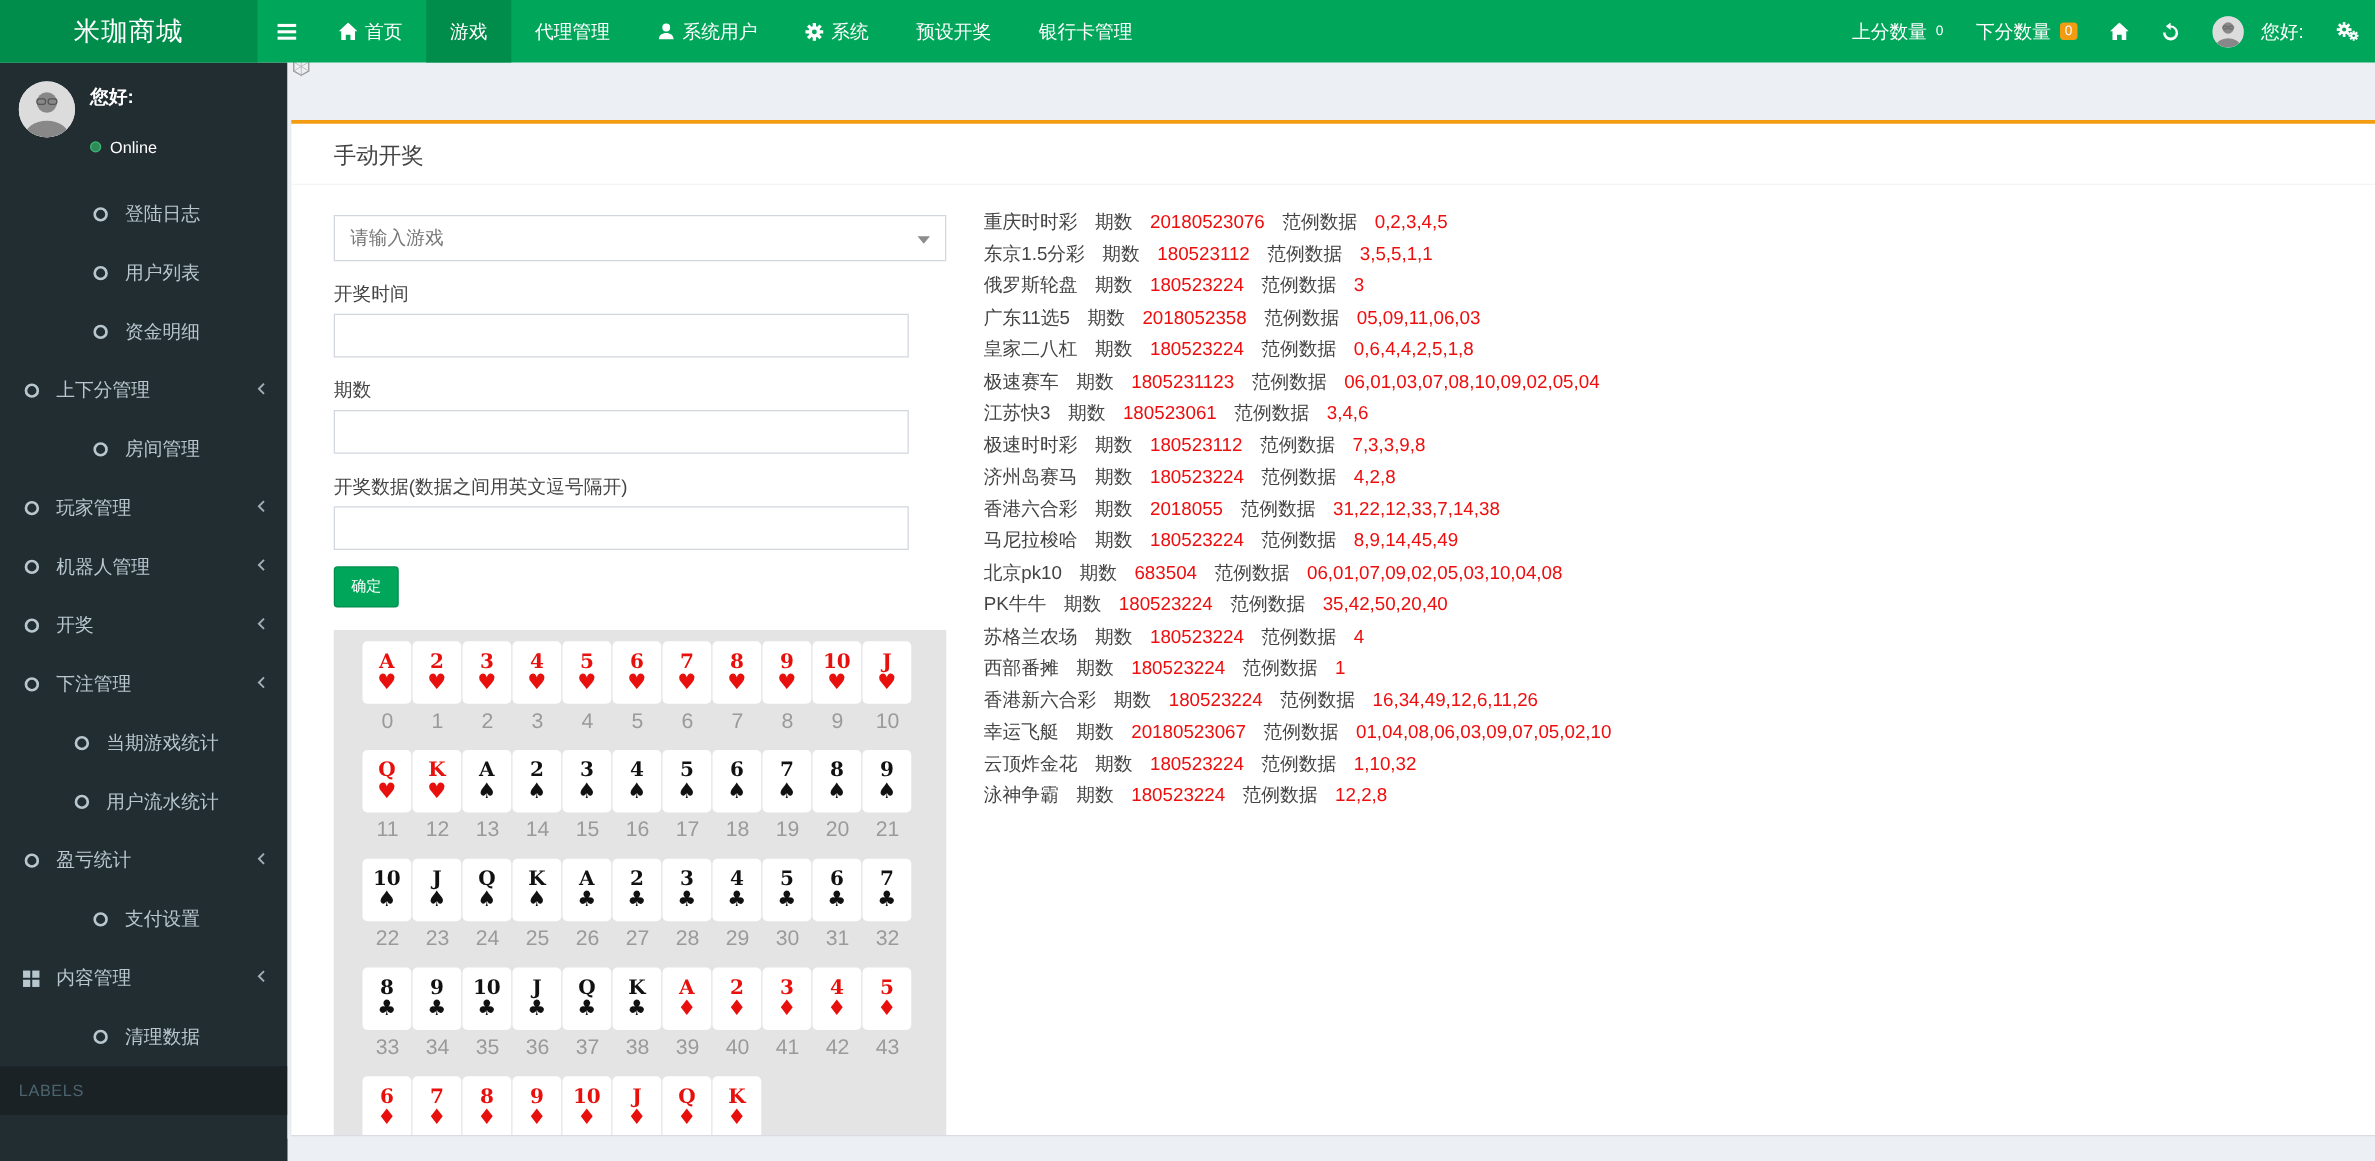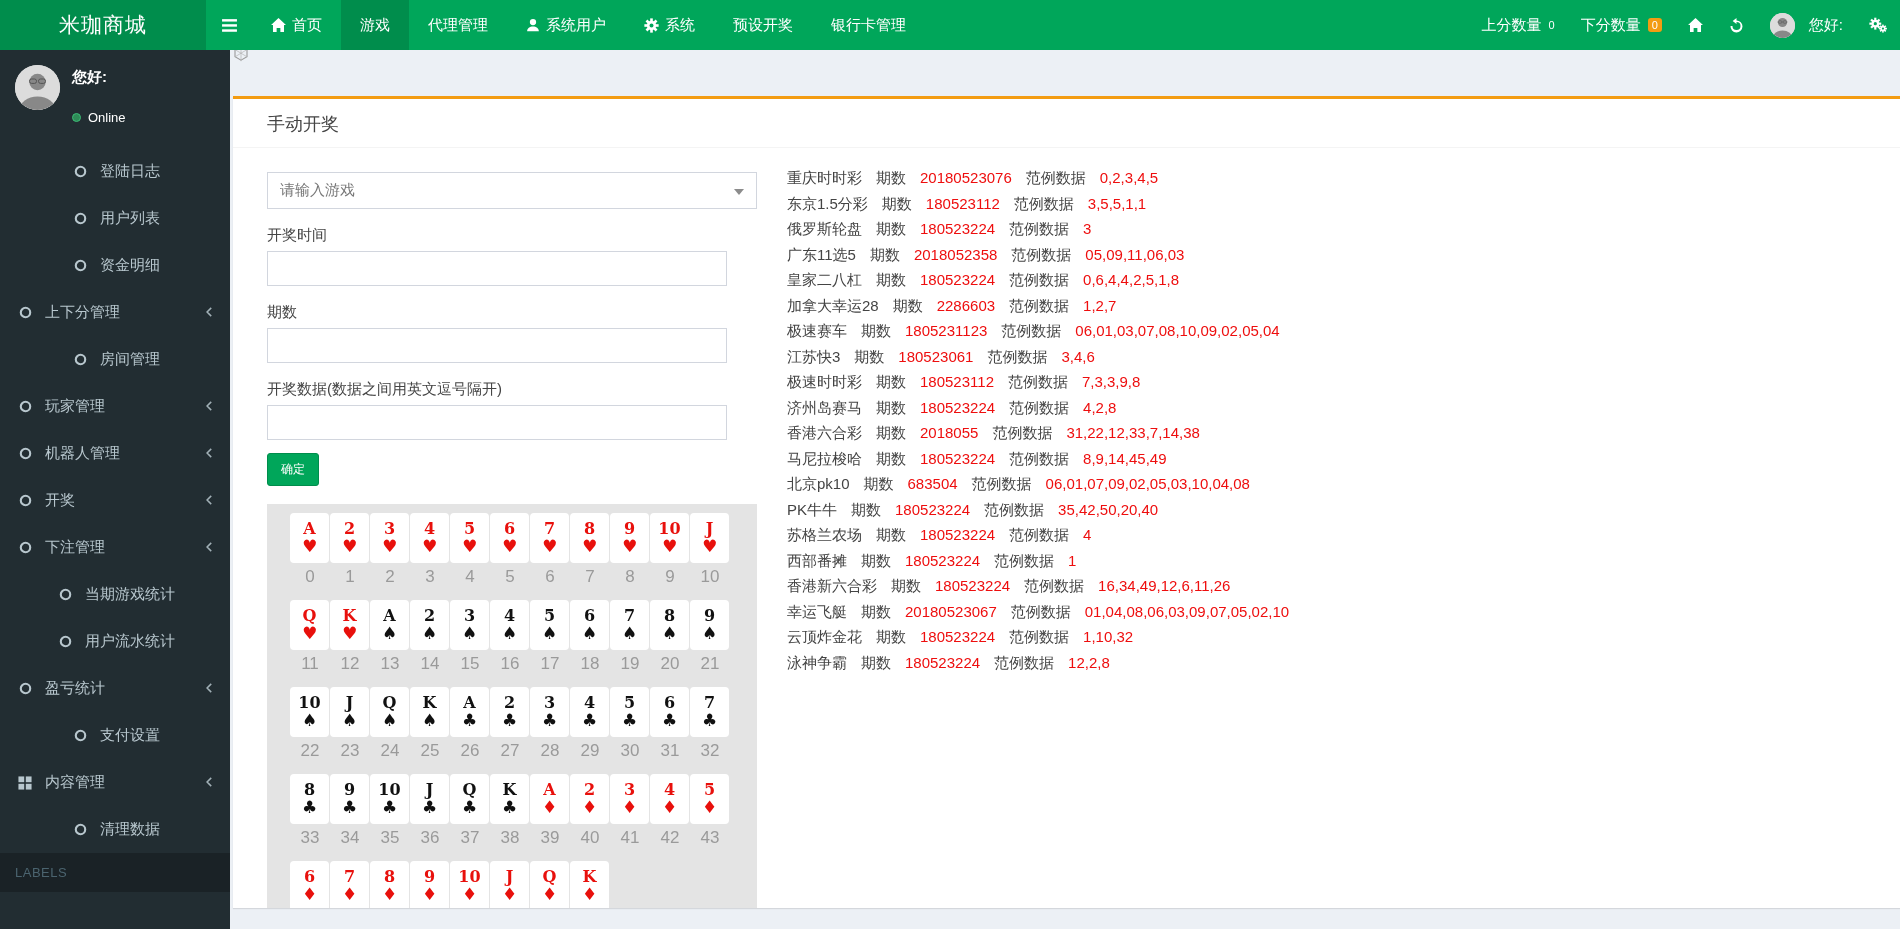--- a/index.html
+++ b/index.html
@@ -762,21 +762,20 @@
               </div>
             </div>
           </div>
       </div>
       <div class="games-col" id="games-list">
           <div class="game-row"><span class="tk">重庆时时彩</span><span class="tk">期数</span><span class="tk red">20180523076</span><span class="tk">范例数据</span><span class="tk red">0,2,3,4,5</span></div>
           <div class="game-row"><span class="tk">东京1.5分彩</span><span class="tk">期数</span><span class="tk red">180523112</span><span class="tk">范例数据</span><span class="tk red">3,5,5,1,1</span></div>
           <div class="game-row"><span class="tk">俄罗斯轮盘</span><span class="tk">期数</span><span class="tk red">180523224</span><span class="tk">范例数据</span><span class="tk red">3</span></div>
           <div class="game-row"><span class="tk">广东11选5</span><span class="tk">期数</span><span class="tk red">2018052358</span><span class="tk">范例数据</span><span class="tk red">05,09,11,06,03</span></div>
           <div class="game-row"><span class="tk">皇家二八杠</span><span class="tk">期数</span><span class="tk red">180523224</span><span class="tk">范例数据</span><span class="tk red">0,6,4,4,2,5,1,8</span></div>
-          <div class="game-row"><span class="tk">加拿大幸运28</span><span class="tk">期数</span><span class="tk red">2286603</span><span class="tk">范例数据</span><span class="tk red">1,2,7</span></div>
           <div class="game-row"><span class="tk">极速赛车</span><span class="tk">期数</span><span class="tk red">1805231123</span><span class="tk">范例数据</span><span class="tk red">06,01,03,07,08,10,09,02,05,04</span></div>
           <div class="game-row"><span class="tk">江苏快3</span><span class="tk">期数</span><span class="tk red">180523061</span><span class="tk">范例数据</span><span class="tk red">3,4,6</span></div>
           <div class="game-row"><span class="tk">极速时时彩</span><span class="tk">期数</span><span class="tk red">180523112</span><span class="tk">范例数据</span><span class="tk red">7,3,3,9,8</span></div>
           <div class="game-row"><span class="tk">济州岛赛马</span><span class="tk">期数</span><span class="tk red">180523224</span><span class="tk">范例数据</span><span class="tk red">4,2,8</span></div>
           <div class="game-row"><span class="tk">香港六合彩</span><span class="tk">期数</span><span class="tk red">2018055</span><span class="tk">范例数据</span><span class="tk red">31,22,12,33,7,14,38</span></div>
           <div class="game-row"><span class="tk">马尼拉梭哈</span><span class="tk">期数</span><span class="tk red">180523224</span><span class="tk">范例数据</span><span class="tk red">8,9,14,45,49</span></div>
           <div class="game-row"><span class="tk">北京pk10</span><span class="tk">期数</span><span class="tk red">683504</span><span class="tk">范例数据</span><span class="tk red">06,01,07,09,02,05,03,10,04,08</span></div>
           <div class="game-row"><span class="tk">PK牛牛</span><span class="tk">期数</span><span class="tk red">180523224</span><span class="tk">范例数据</span><span class="tk red">35,42,50,20,40</span></div>
           <div class="game-row"><span class="tk">苏格兰农场</span><span class="tk">期数</span><span class="tk red">180523224</span><span class="tk">范例数据</span><span class="tk red">4</span></div>
           <div class="game-row"><span class="tk">西部番摊</span><span class="tk">期数</span><span class="tk red">180523224</span><span class="tk">范例数据</span><span class="tk red">1</span></div>

